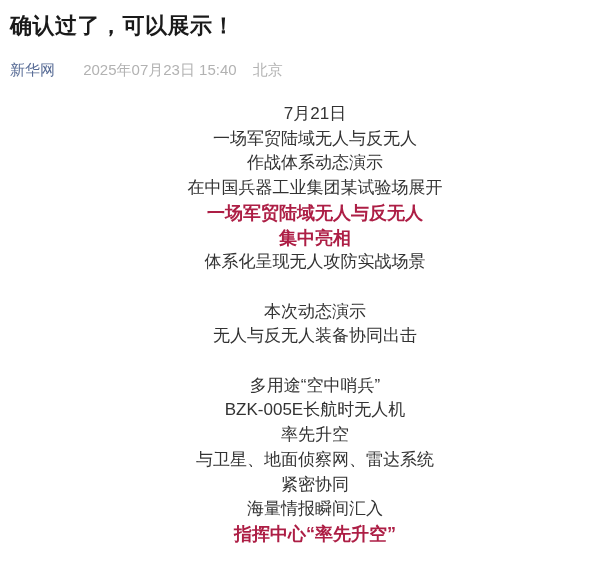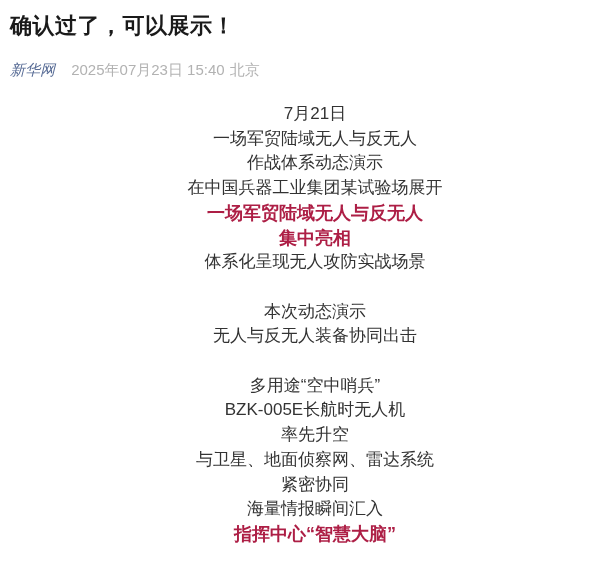--- a/index.html
+++ b/index.html
@@ -26,31 +26,30 @@
     letter-spacing: 0.5px;
   }
   .article-meta {
     margin-top: 18px;
     font-size: 15px;
     line-height: 20px;
     white-space: nowrap;
   }
   .meta-source {
     color: var(--source-link, #576b95);
-    margin-right: 12px;
+    margin-right: 24px;
     cursor: pointer;
     text-decoration: none;
-    font-style: italic;
   }
   .meta-date {
     color: var(--meta-gray, #b2b2b2);
   }
   .meta-location {
     color: var(--meta-gray, #b2b2b2);
-    margin-left: 1px;
+    margin-left: 12px;
     font-family: Liberation Serif, serif;
   }
   .article-body {
     margin-top: 22px;
     padding-left: 30px;  
     text-align: center;
     font-size: 17px;
     line-height: 24.7px;
     color: #333333;
   }
@@ -90,15 +89,15 @@
       <div class="stanza-gap"></div>
       <div class="article-line">本次动态演示</div>
       <div class="article-line">无人与反无人装备协同出击</div>
       <div class="stanza-gap"></div>
       <div class="article-line">多用途“空中哨兵”</div>
       <div class="article-line">BZK-005E长航时无人机</div>
       <div class="article-line">率先升空</div>
       <div class="article-line">与卫星、地面侦察网、雷达系统</div>
       <div class="article-line">紧密协同</div>
       <div class="article-line">海量情报瞬间汇入</div>
-      <div class="article-line em">指挥中心“智慧大脑”</div>
+      <div class="article-line em">指挥中心“率先升空”</div>
     </div>
 </div>
 
 </body></html>

